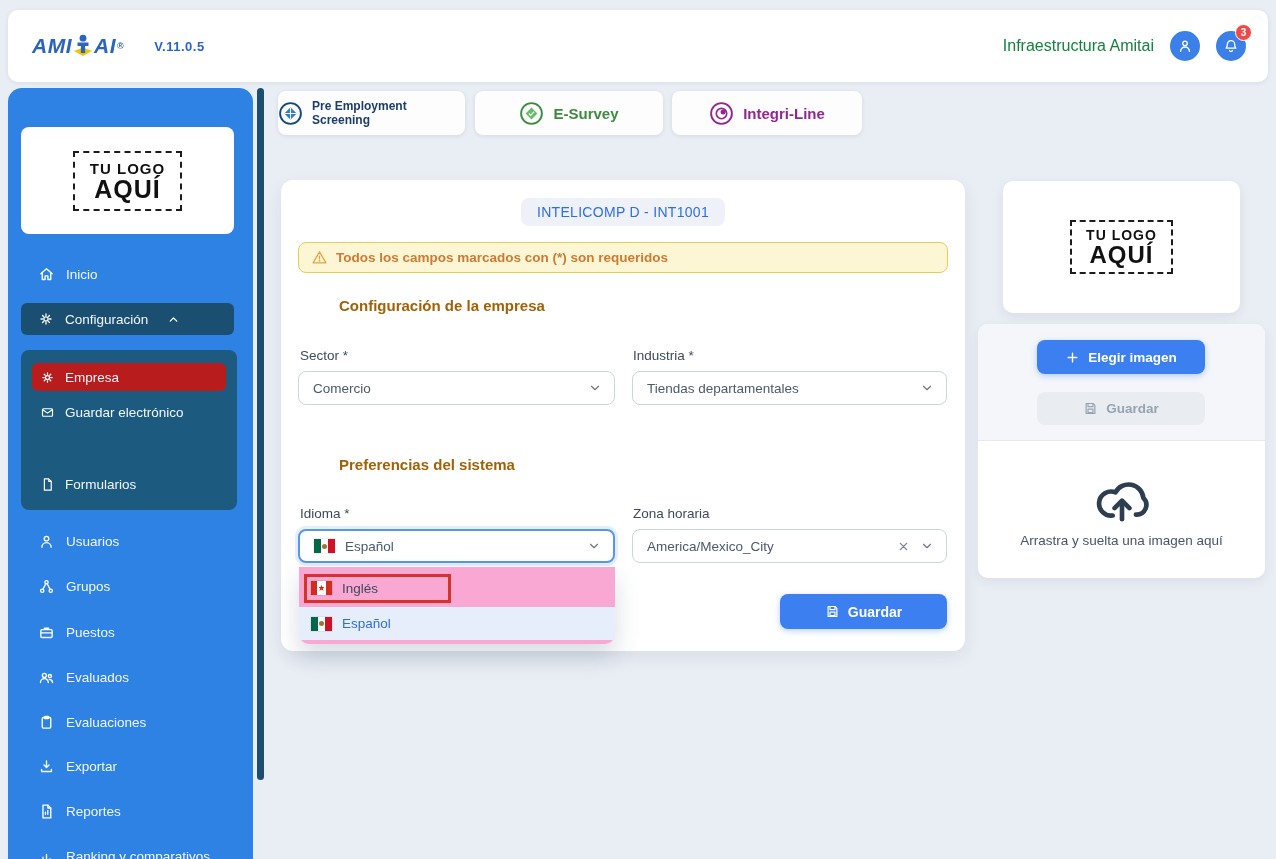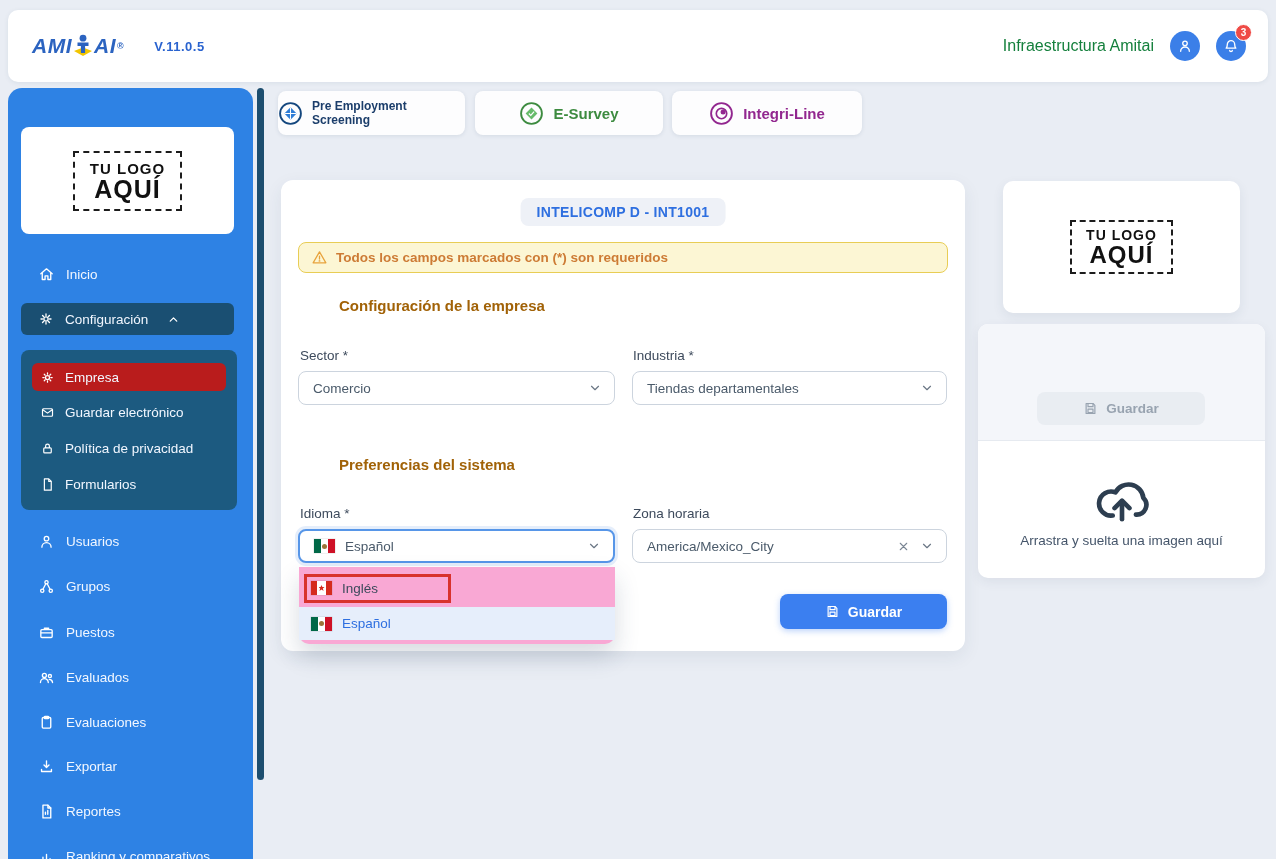--- a/index.html
+++ b/index.html
@@ -47,21 +47,21 @@
   .tab { position:absolute; top:91px; height:44px; background:#fdfdfe; border-radius:8px;
          box-shadow:0 1px 4px rgba(30,60,90,.10); display:flex; align-items:center; justify-content:center;
          gap:9px; cursor:pointer; }
   .tab-label { font-weight:700; }
 
   
   .main-card { position:absolute; left:281px; top:180px; width:684px; height:471px; background:#fff;
                border-radius:12px; box-shadow:0 6px 18px rgba(40,60,90,.08); }
   .company-badge { position:absolute; left:50%; transform:translateX(-50%); top:18px; height:28px;
                    background:#eef1f7; border-radius:8px; display:flex; align-items:center; padding:0 16px;
-                   color:#2e6fe0; font-weight:700; font-size:14px; letter-spacing:.3px; white-space:nowrap; }
+                   color:#2e6fe0; font-weight:400; font-size:14px; letter-spacing:.3px; white-space:nowrap; }
   .warning-bar { position:absolute; left:17px; top:62px; width:650px; height:31px; background:#fcf6d4;
                  border:1px solid #e8cd55; border-radius:8px; display:flex; align-items:center; gap:8px;
                  padding:0 12px; color:#cd7b35; font-weight:700; font-size:13.5px; }
   .section-h { position:absolute; left:18px; font-size:15px; font-weight:700; color:#a16207;margin-left:40px; }
   .field-label { position:absolute; font-size:13.5px; color:#3d4a5c; }
   .select { position:absolute; height:34px; border:1px solid #ccd4de; border-radius:8px; background:#fff;
             display:flex; align-items:center; padding:0 12px 0 14px; font-size:13.5px; color:#4a5a6a;
             cursor:pointer; }
   .select .chev { margin-left:auto; color:#6b7785; }
   .select.focused { border:2px solid #5796e8; box-shadow:0 0 0 3px rgba(80,140,230,.15); }
@@ -190,29 +190,20 @@
       </div>
       <div class="sub-item" style="top:48px;">
         <span class="ic">
           <svg width="15" height="15" viewBox="0 0 24 24" fill="none" stroke="#fff" stroke-width="1.9" stroke-linejoin="round">
             <rect x="4" y="6" width="16" height="12" rx="1.5"></rect>
               <path d="M4.5 7.5 12 13l7.5-5.5"></path>
           </svg>
         </span>
         <span>Guardar electrónico</span>
       </div>
-      <div class="sub-item" style="top:84px;">
-        <span class="ic">
-          <svg width="15" height="15" viewBox="0 0 24 24" fill="none" stroke="#fff" stroke-width="1.9" stroke-linejoin="round">
-            <rect x="6" y="11" width="12" height="8" rx="1.5"></rect>
-              <path d="M9 11V8a3 3 0 0 1 6 0v3"></path>
-          </svg>
-        </span>
-        <span>Política de privacidad</span>
-      </div>
       <div class="sub-item" style="top:120px;">
         <span class="ic">
           <svg width="15" height="15" viewBox="0 0 24 24" fill="none" stroke="#fff" stroke-width="1.9" stroke-linejoin="round">
             <path d="M7 3h7l4 4v14H7z"></path>
               <path d="M14 3v4h4"></path>
           </svg>
         </span>
         <span>Formularios</span>
       </div>
     </div>
@@ -424,20 +415,28 @@
 
   <div class="right-logo-card">
     <div class="dash-box">
       <div class="l1">TU LOGO</div>
       <div class="l2">AQUÍ</div>
     </div>
   </div>
 
   <div class="upload-card">
     <div class="upload-top">
+      <button class="btn btn-primary btn-choose">
+        <span>
+          <svg width="15" height="15" viewBox="0 0 24 24" fill="none" stroke="#fff" stroke-width="2.2" stroke-linecap="round">
+              <path d="M12 5v14M5 12h14"></path>
+            </svg>
+        </span>
+        <span>Elegir imagen</span>
+      </button>
       <button class="btn btn-disabled btn-save2">
         <span>
           <svg width="15" height="15" viewBox="0 0 24 24" fill="none" stroke="#98a3b0" stroke-width="1.9" stroke-linejoin="round">
             <path d="M5 4h11l3 3v13H5z"></path>
               <path d="M8 4v5h8V4"></path>
               <rect x="8" y="13" width="8" height="5.5"></rect>
           </svg>
         </span>
         <span>Guardar</span>
       </button>

